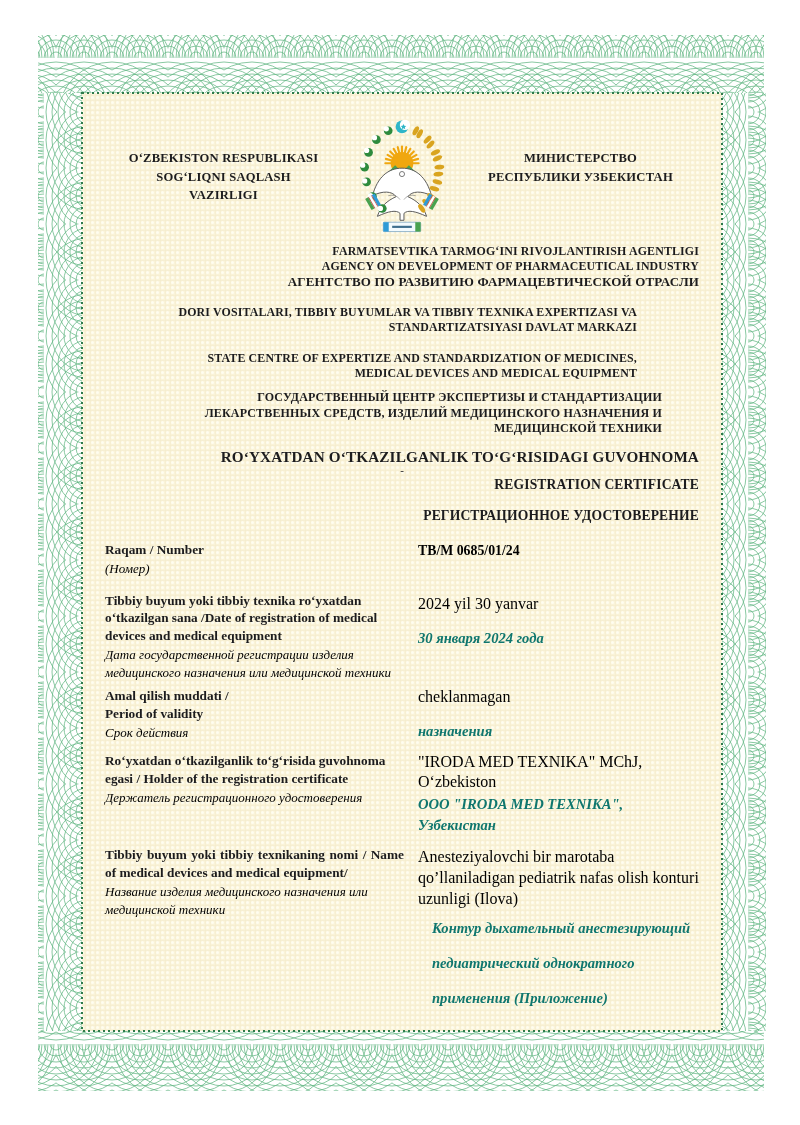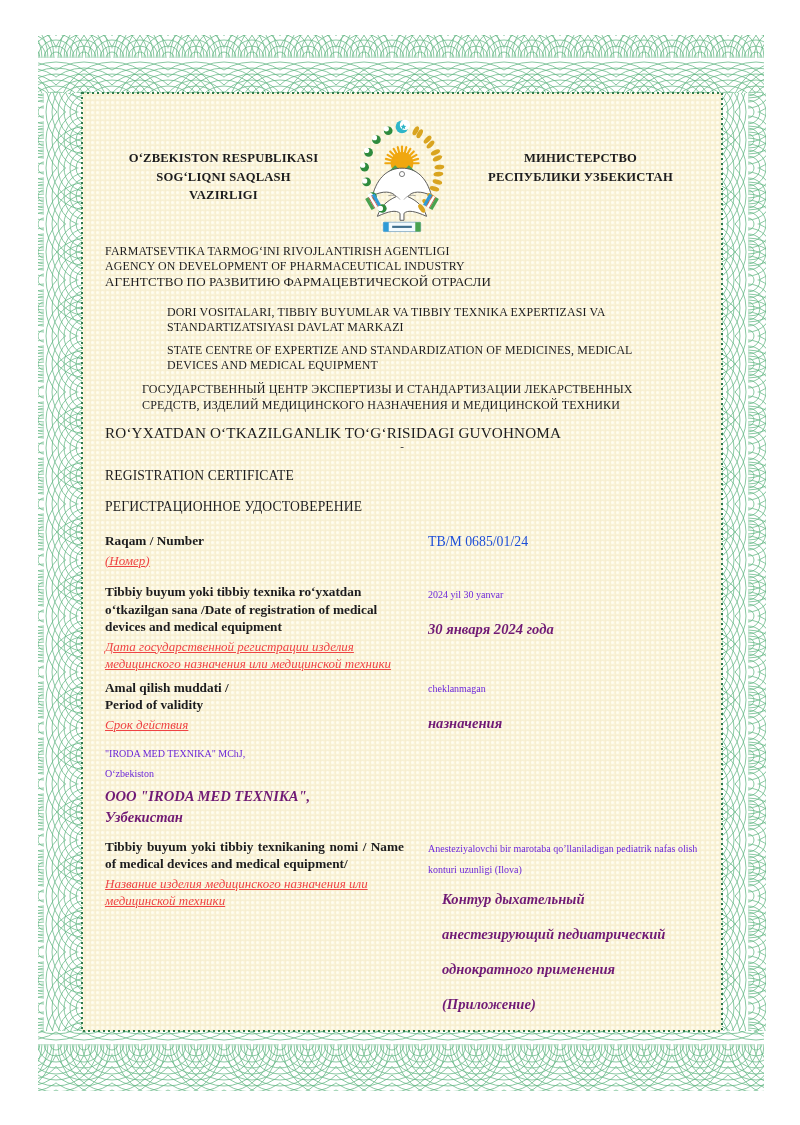--- a/index.html
+++ b/index.html
@@ -10,42 +10,42 @@
   .border-art{position:absolute;left:0;top:0;z-index:0;}
   .inner{
     position:absolute;left:82px;top:93px;width:640px;height:938px;z-index:1;
     padding:0 23px;box-sizing:border-box;border-radius:6px;
   }
   
   .header{display:flex;align-items:flex-start;margin-top:24px;}
   .org{flex:1;text-align:center;font-weight:bold;font-size:12.6px;line-height:18.5px;padding-top:32px;letter-spacing:.2px;}
   .emblem-wrap{flex:0 0 120px;display:flex;justify-content:center;}
   
-  .cp{text-align:left;font-weight:normal;letter-spacing:.15px;}
+  .cp{text-align:right;font-weight:bold;letter-spacing:.15px;}
   .cp-agency{font-size:11.9px;line-height:15px;margin-top:7px;}
   .cp-dori{font-size:11.9px;line-height:15px;margin-top:16px;}
-  .cp-state{font-size:11.9px;line-height:15px;margin-top:8px;}
+  .cp-state{font-size:11.9px;line-height:15px;margin-top:16px;}
   .cp-gos{font-size:12px;line-height:15.5px;margin-top:9px;}
   .title-uz{font-size:15.2px;margin-top:11px;}
   .title-dash{text-align:center;font-size:11px;line-height:9px;font-weight:bold;color:#3a3a3a;}
-  .title-en{font-size:13.6px;margin-top:17px;}
+  .title-en{font-size:13.6px;margin-top:2px;}
   .title-ru{font-size:13.6px;margin-top:15px;}
   
   .fields{margin-top:17px;}
-  .row{display:grid;grid-template-columns:299px 1fr;column-gap:24px;}
+  .row{display:grid;grid-template-columns:299px 1fr;column-gap:14px;}
   .r1{margin-bottom:14px;}
   .r2{margin-bottom:6px;}
   .r3{margin-bottom:9px;}
   .r4{margin-bottom:10px;}
   .lbl-b{font-weight:bold;font-size:13.3px;line-height:17.5px;white-space:pre-line;}
   .lbl-b.justify{text-align:justify;}
-  .lbl-i{font-style:italic;font-size:13px;line-height:17.5px;margin-top:2px;color:#ef4444;white-space:pre-line;text-decoration:underline;}
-  .val{font-size:10px;line-height:20px;color:#6d28d9;white-space:pre-line;}
-  .val-bold{font-weight:normal;font-size:13.8px;color:#1d4ed8;}
-  .val-accent{font-weight:bold;font-style:italic;font-size:14.6px;line-height:24px;color:#701a75;white-space:pre-line;}
+  .lbl-i{font-style:italic;font-size:13px;line-height:17.5px;margin-top:2px;color:#000000;white-space:pre-line;}
+  .val{font-size:16px;line-height:20px;color:#000000;white-space:pre-line;}
+  .val-bold{font-weight:bold;font-size:13.8px;color:#000000;}
+  .val-accent{font-weight:bold;font-style:italic;font-size:14.6px;line-height:24px;color:#0f766e;white-space:pre-line;}
   .gap12{margin-top:12px;}
   .gap2{margin-top:2px;}
 </style>
 </head>
 <body>
 
 <div class="page">
 
   <svg class="border-art" width="800" height="1125" viewBox="0 0 800 1125" aria-hidden="true">
     <defs>
@@ -366,20 +366,24 @@
           <div class="lbl-i">Срок действия</div>
         </div>
         <div>
           <div class="val">cheklanmagan</div>
           <div class="val-accent gap12">назначения</div>
         </div>
       </div>
 
       <div class="row r4">
         <div>
+          <div class="lbl-b">Ro‘yxatdan o‘tkazilganlik to‘g‘risida guvohnoma egasi / Holder of the registration certificate</div>
+          <div class="lbl-i">Держатель регистрационного удостоверения</div>
+        </div>
+        <div>
           <div class="val">"IRODA MED TEXNIKA" MChJ,
 O‘zbekiston</div>
           <div class="val-accent gap2" style="line-height:21px;">ООО "IRODA MED TEXNIKA",
 Узбекистан</div>
         </div>
       </div>
 
       <div class="row">
         <div>
           <div class="lbl-b justify">Tibbiy buyum yoki tibbiy texnikaning nomi / Name of medical devices and medical equipment/</div>

